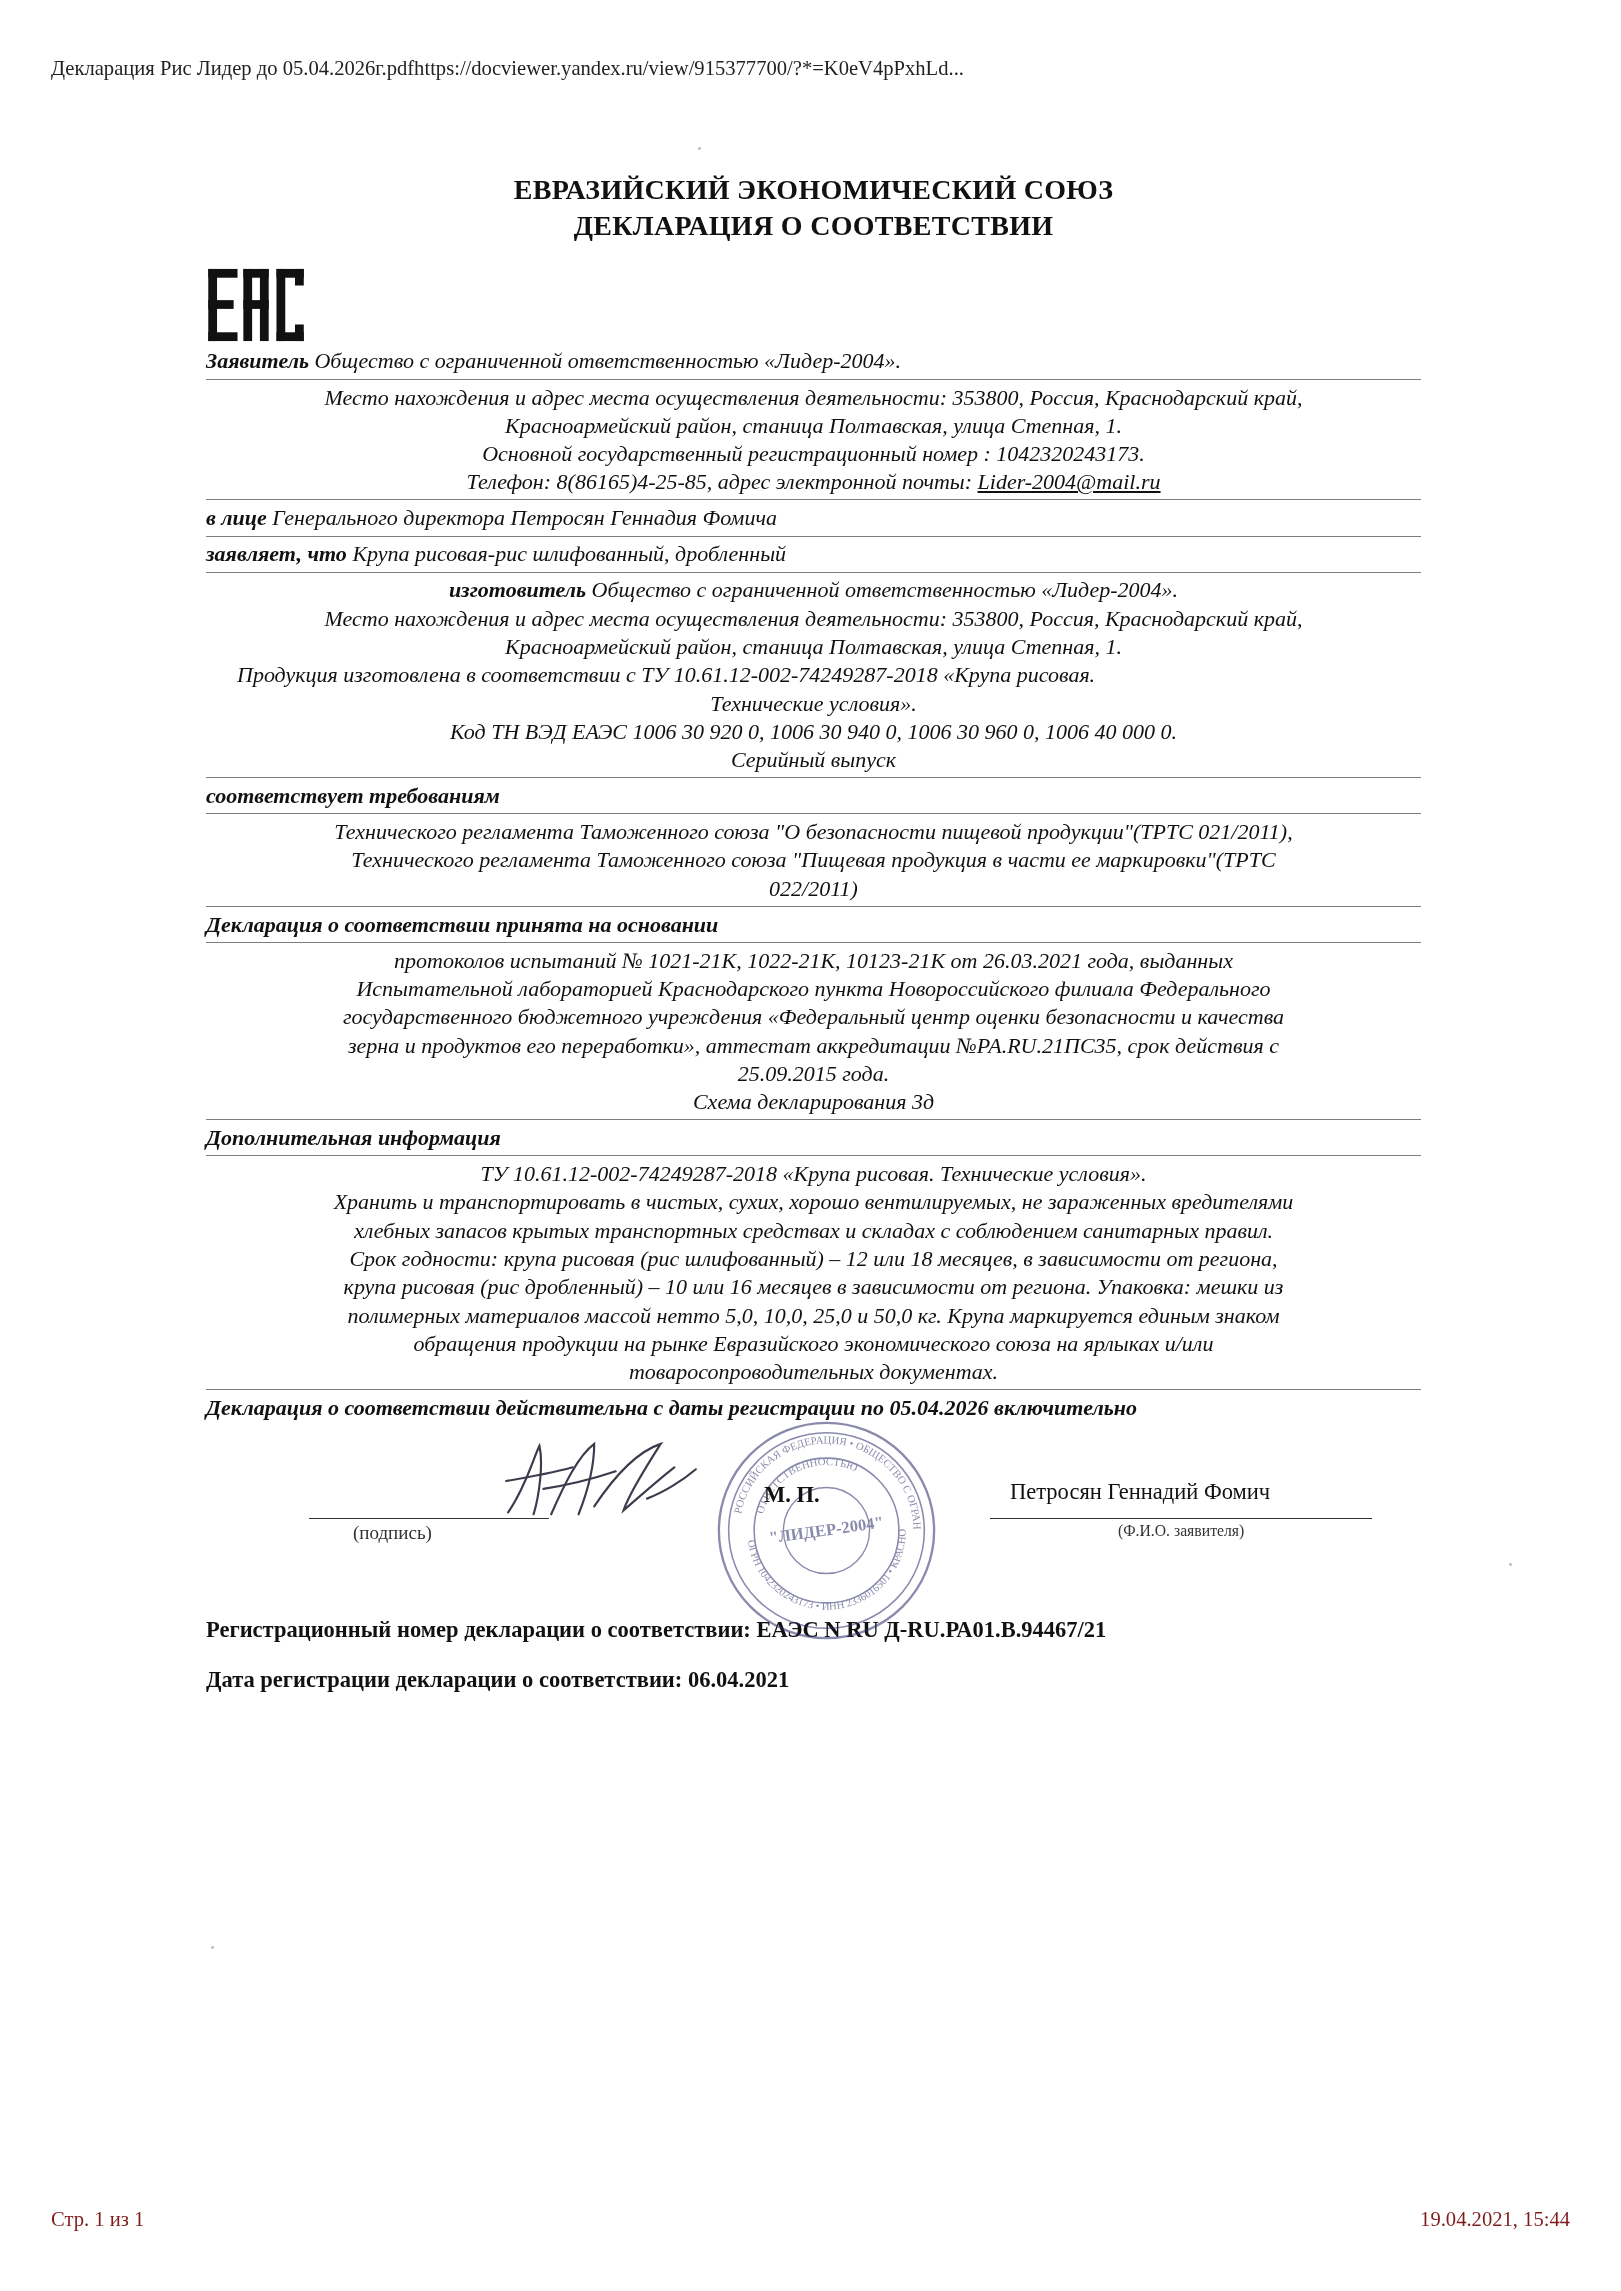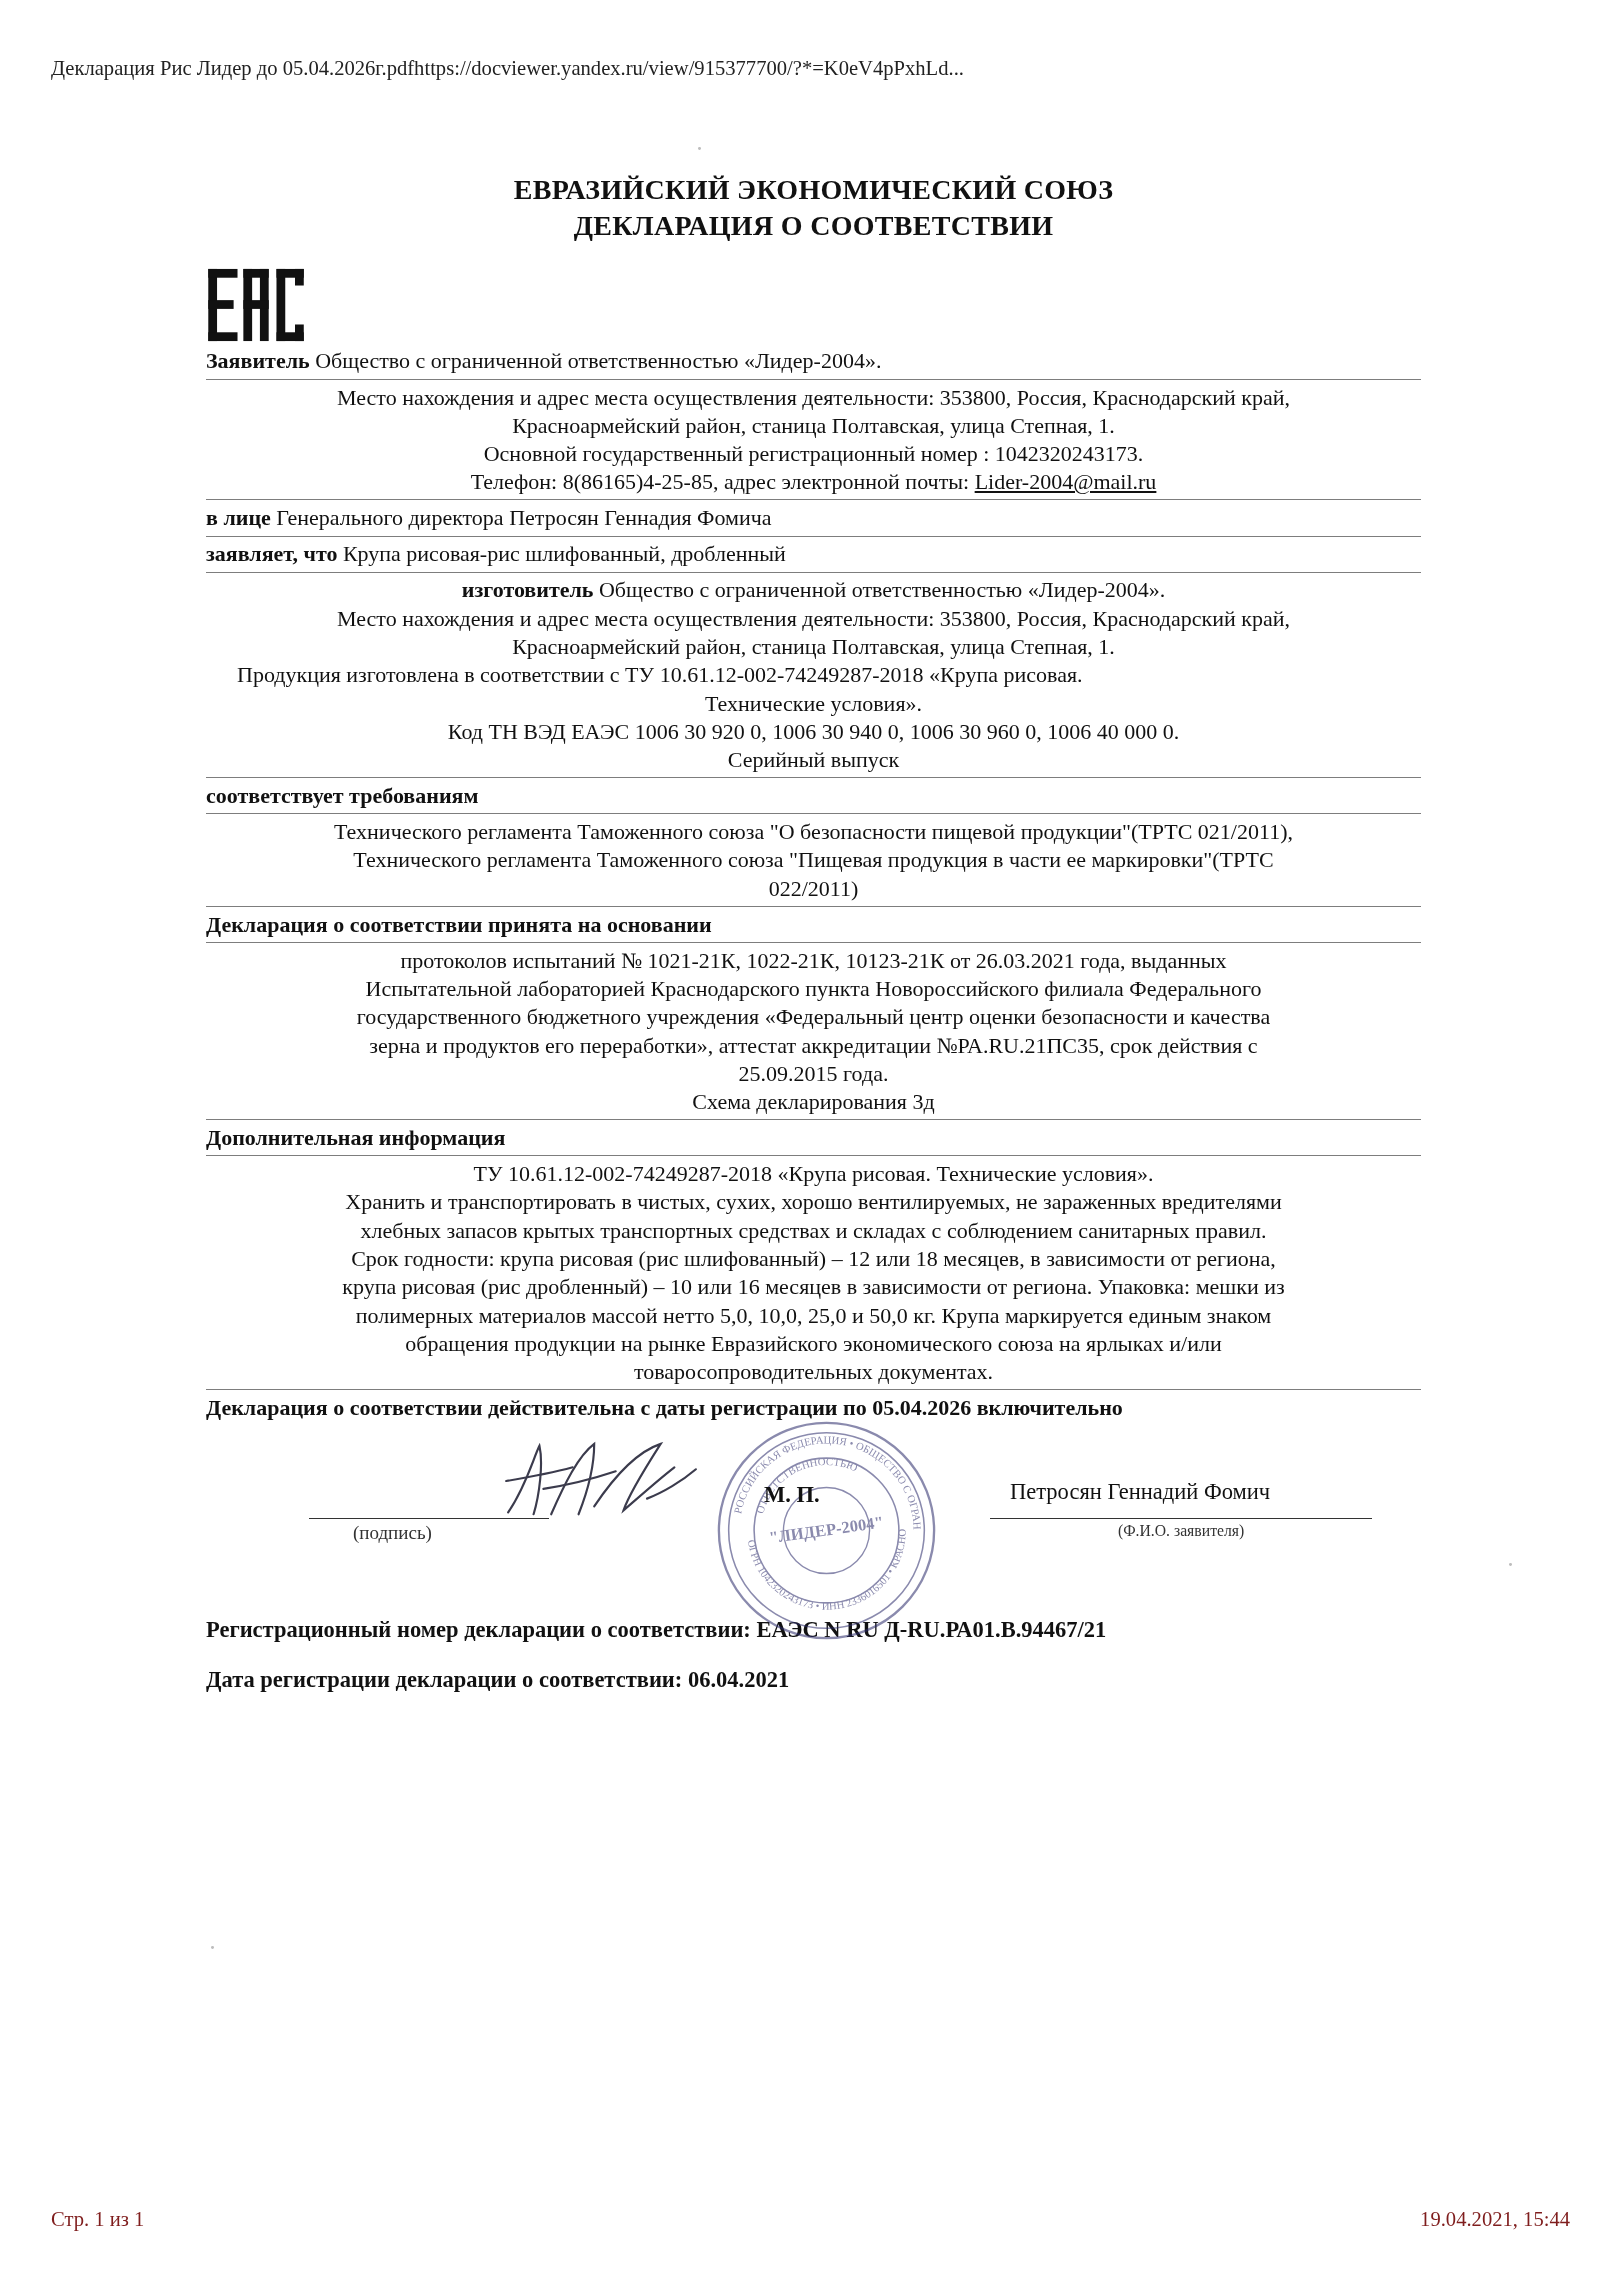--- a/index.html
+++ b/index.html
@@ -89,21 +89,21 @@
   }
   .b { font-weight: bold; }
 
   .rule {
     border: 0;
     border-top: 1px solid #7d7d7d;
     margin: 2.9px 0 3.9px 0;
     height: 0;
   }
 
-  .block { margin: 0; padding: 0; }
+  .block { margin: 0; padding: 0; font-style: italic; }
   .line { display: block; text-align: center; }
 
   .link {
     text-decoration: underline;
     color: #111;
   }
 
   .spread {
     text-align: justify;
     margin-left: 31px;

